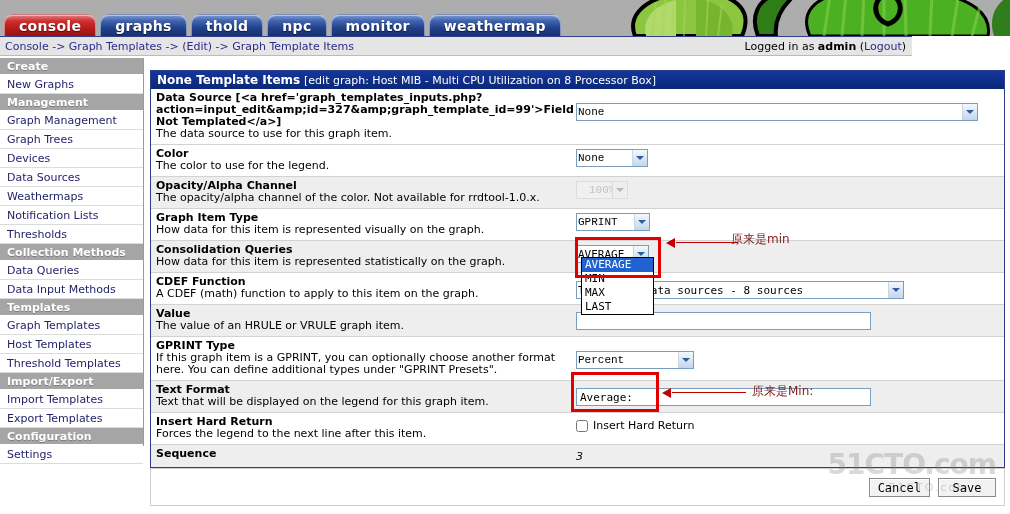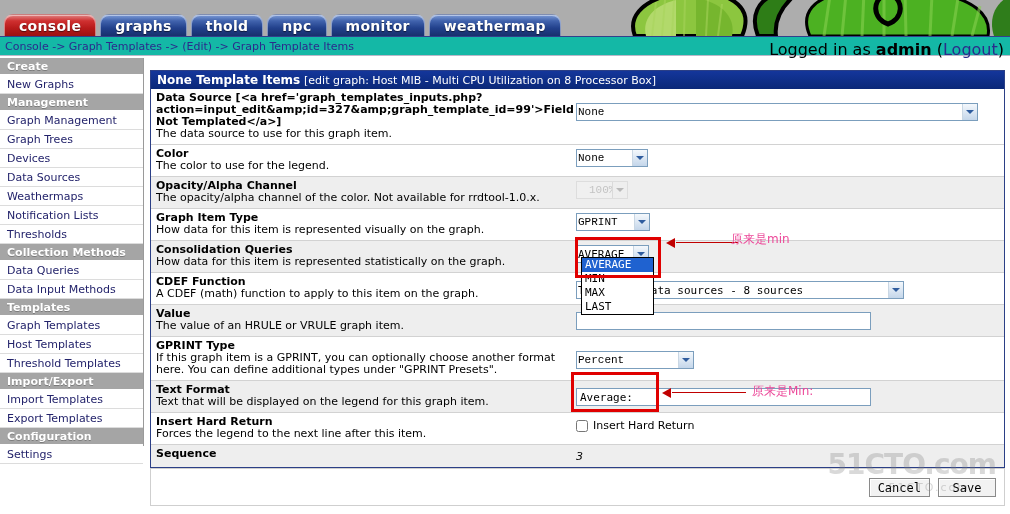--- a/index.html
+++ b/index.html
@@ -44,32 +44,32 @@
     cursor:pointer;
     background:linear-gradient(to bottom,#7d9bd6 0%,#4163ad 28%,#22418c 62%,#18306d 100%);
     box-shadow:inset 0 1px 0 rgba(255,255,255,0.45);
   }
   .tab.active {
     background:linear-gradient(to bottom,#e08585 0%,#cf3030 28%,#b81b1b 62%,#9c1212 100%);
   }
 
   
   #crumbbar {
-    position:absolute; left:0; top:36px; width:1010px; height:20px;
-    background:#14b8a6;
+    position:absolute; left:0; top:36px; width:912px; height:20px;
+    background:#e5e5e5;
     border-top:1px solid #32408c;
     border-bottom:1px solid #b9b9c9;
   }
   #crumbs {
     position:absolute; left:5px; top:3px;
     color:#2b2b8c; font-size:11px;
   }
   #loginfo {
     position:absolute; right:6px; top:3px;
-    color:#000; font-size:16px;
+    color:#000; font-size:11px;
   }
   #loginfo b { font-weight:bold; }
   #loginfo a { color:#2b2b8c; text-decoration:none; }
 
   
   #sidebar {
     position:absolute; left:0; top:58px; width:144px; height:388px;
     background:#ffffff;
     border-right:1px solid #9a9a9a;
   }
@@ -200,21 +200,21 @@
   }
   .annline { position:absolute; background:#c00000; height:1px; z-index:45; }
   .annarrow {
     position:absolute; width:0; height:0; z-index:46;
     border-top:5px solid transparent;
     border-bottom:5px solid transparent;
     border-right:9px solid #c00000;
   }
   .anntext {
     position:absolute; z-index:47;
-    color:#ec4899; font-size:12px;
+    color:#7f1d1d; font-size:12px;
     font-family:"DejaVu Sans","Liberation Sans",sans-serif;
     white-space:nowrap;
   }
 
   
   #actionbar {
     position:absolute; left:150px; top:468px; width:855px; height:38px;
     border:1px solid #cfcfcf;
     background:#ffffff;
   }

